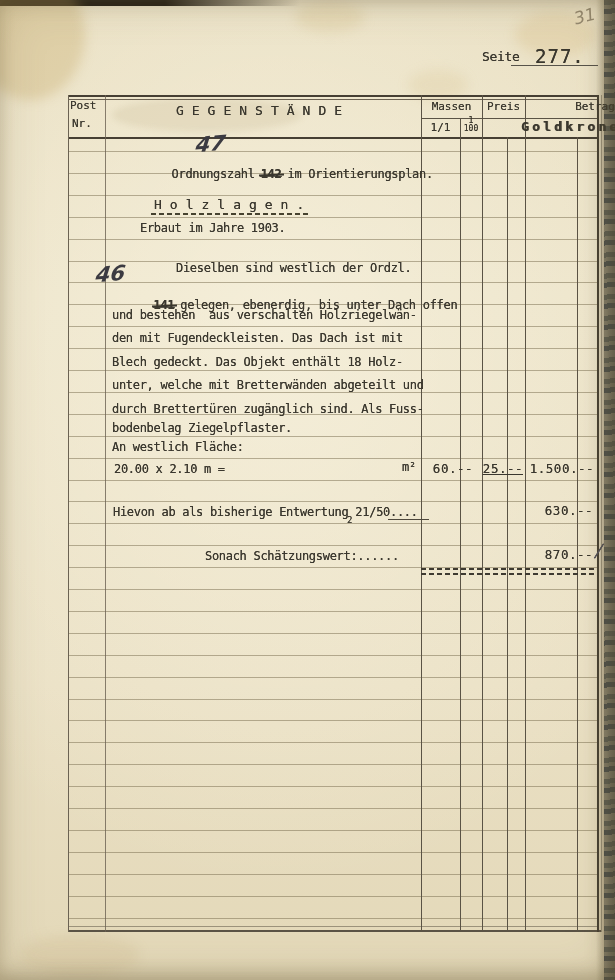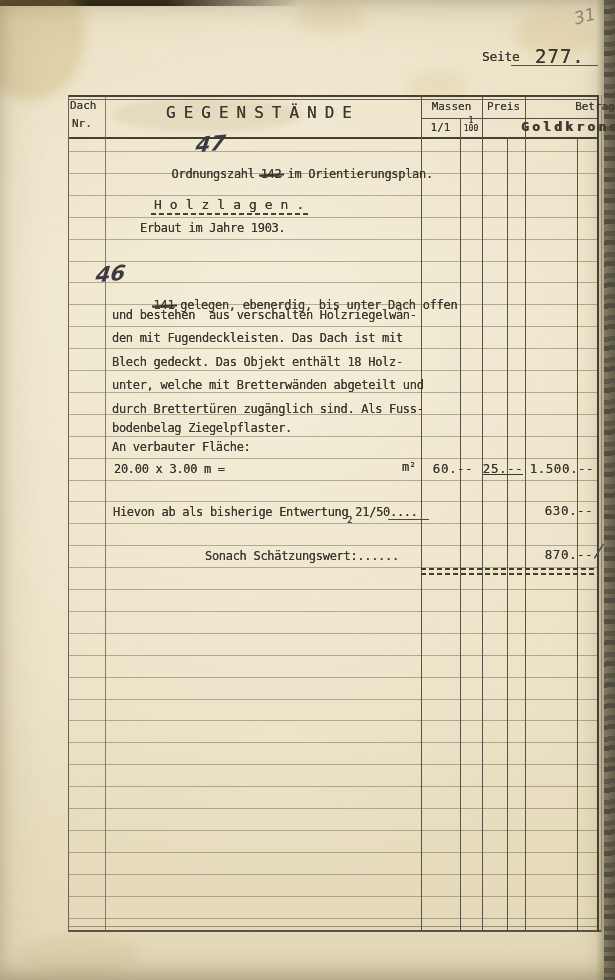--- a/index.html
+++ b/index.html
@@ -18,21 +18,21 @@
   .layer{position:absolute;inset:0;}
   
   .hline,.vline{position:absolute;background:#5a5345;}
   .rule{position:absolute;left:68px;width:529px;height:1px;background:rgba(118,106,76,.5);}
   
   .tw{position:absolute;font-size:12px;letter-spacing:-0.3px;white-space:pre;
       text-shadow:0 0 .5px rgba(50,47,38,.85);}
   .hdr{position:absolute;font-size:11px;white-space:pre;text-shadow:0 0 .5px rgba(50,47,38,.8);text-align:center;}
   .val{position:absolute;font-size:12.5px;letter-spacing:.5px;white-space:pre;text-align:right;
        text-shadow:0 0 .5px rgba(50,47,38,.85);}
-  .struck{position:relative;font-weight:normal;margin:14px 6px;}
+  .struck{position:relative;font-weight:bold;margin:14px 6px;}
   .struck::after{content:'';position:absolute;left:-2px;right:-2px;top:48%;height:2px;background:#3a372e;transform:rotate(-2deg);}
   .struck::before{content:'';position:absolute;left:-1px;right:-1px;top:64%;height:1.4px;background:rgba(58,55,46,.8);}
   .hw{position:absolute;font-family:"DejaVu Sans","Liberation Sans",sans-serif;font-style:italic;font-weight:bold;
       color:#3b3a41;transform:skewX(-12deg) rotate(-5deg);}
   .pencil{position:absolute;font-family:"DejaVu Sans","Liberation Sans",sans-serif;font-style:italic;
       color:#94886f;transform:rotate(-14deg);}
   .ddash{position:absolute;left:421px;width:176px;height:2px;
       background:repeating-linear-gradient(90deg,#3e3a31 0 5px,transparent 5px 8px);}
   .dashline{position:absolute;height:2px;background:repeating-linear-gradient(90deg,#46422f 0 5px,transparent 5px 8px);}
   .tick{position:absolute;width:0;height:18px;border-left:2px solid #53525a;transform:rotate(32deg);border-radius:2px;}
@@ -124,23 +124,23 @@
     <div class="vline" style="left:460px;top:118px;width:1px;height:814px;"></div>
     <div class="vline" style="left:482px;top:95px;width:1px;height:837px;"></div>
     <div class="vline" style="left:507px;top:137px;width:1px;height:795px;"></div>
     <div class="vline" style="left:525px;top:95px;width:1px;height:837px;"></div>
     <div class="vline" style="left:577px;top:137px;width:1px;height:795px;"></div>
     <div class="vline" style="left:597px;top:95px;width:2px;height:837px;background:#463f33;"></div>
     <div class="vline" style="left:601px;top:95px;width:1px;height:837px;background:rgba(107,98,82,.55);"></div>
   </div>
 
   <div class="layer">
-    <div class="hdr" style="left:70px;top:99px;">Dach</div>
+    <div class="hdr" style="left:70px;top:99px;">Post</div>
     <div class="hdr" style="left:72px;top:117px;">Nr.</div>
-    <div class="hdr" style="left:105px;top:103px;width:316px;font-size:16px;letter-spacing:8px;">GEGENSTÄNDE</div>
+    <div class="hdr" style="left:105px;top:103px;width:316px;font-size:13px;letter-spacing:8px;">GEGENSTÄNDE</div>
     <div class="hdr" style="left:421px;top:100px;width:61px;">Massen</div>
     <div class="hdr" style="left:421px;top:121px;width:39px;">1/1</div>
     <div class="frac" style="left:460px;top:117px;width:22px;">
       <span>1</span>
       <span>100</span>
     </div>
     <div class="hdr" style="left:482px;top:100px;width:43px;">Preis</div>
     <div class="hdr" style="left:525px;top:100px;width:68px;padding-left:36px;">Betrag</div>
     <div class="tw" style="left:484px;top:119px;font-size:13px;letter-spacing:3.2px;font-weight:bold;text-shadow:.8px 0 0 rgba(50,47,38,.75);padding-left:37px;">Goldkronen</div>
   </div>
@@ -149,33 +149,34 @@
 
     <div class="tw" style="left:130px;top:153px;">
       <span>Ordnungszahl</span><span class="struck">142</span><span>im Orientierungsplan.</span>
     </div>
     <div class="hw" style="left:196px;top:132px;font-size:21px;">47</div>
 
     <div class="tw" style="left:154px;top:197px;font-size:13px;letter-spacing:8px;">Holzlagen.</div>
     <div class="dashline" style="left:151px;top:213px;width:160px;"></div>
     <div class="tw" style="left:140px;top:221px;">Erbaut im Jahre 1903.</div>
 
+    <div class="tw" style="left:176px;top:261px;">Dieselben sind westlich der Ordzl.</div>
     <div class="tw" style="left:112px;top:284px;">
       <span class="struck" style="margin-left:0;">141</span><span>gelegen, ebenerdig, bis unter Dach offen</span>
     </div>
     <div class="hw" style="left:96px;top:262px;font-size:21px;">46</div>
     <div class="tw" style="left:112px;top:308px;">und bestehen  aus verschalten Holzriegelwän-</div>
     <div class="tw" style="left:112px;top:331px;">den mit Fugendeckleisten. Das Dach ist mit</div>
     <div class="tw" style="left:112px;top:355px;text-align:right;">Blech gedeckt. Das Objekt enthält 18 Holz-</div>
     <div class="tw" style="left:112px;top:378px;">unter, welche mit Bretterwänden abgeteilt und</div>
     <div class="tw" style="left:112px;top:421px;">bodenbelag Ziegelpflaster.</div>
     <div class="tw" style="left:112px;top:402px;">durch Brettertüren zugänglich sind. Als Fuss-</div>
 
-    <div class="tw" style="left:112px;top:440px;">An verbauter Fläche:</div>
-    <div class="tw" style="left:114px;top:462px;">20.00 x 3.00 m =</div>
+    <div class="tw" style="left:112px;top:440px;">An westlich Fläche:</div>
+    <div class="tw" style="left:114px;top:462px;">20.00 x 2.10 m =</div>
     <div class="tw" style="left:402px;top:460px;">m²</div>
     <div class="val" style="right:142px;top:461px;">60.--</div>
     <div class="val" style="right:92px;top:461px;text-decoration:underline;">25.--</div>
     <div class="val" style="right:21px;top:461px;">1.500.--</div>
 
     <div class="tw" style="left:113px;top:505px;">Hievon ab als bisherige Entwertung 21/50....</div>
     <div class="corr-sub" style="left:347px;top:515px;">2</div>
     <div class="hline" style="left:388px;top:519px;width:41px;height:1px;background:#4e483c;"></div>
     <div class="val" style="right:22px;top:503px;">630.--</div>
 

